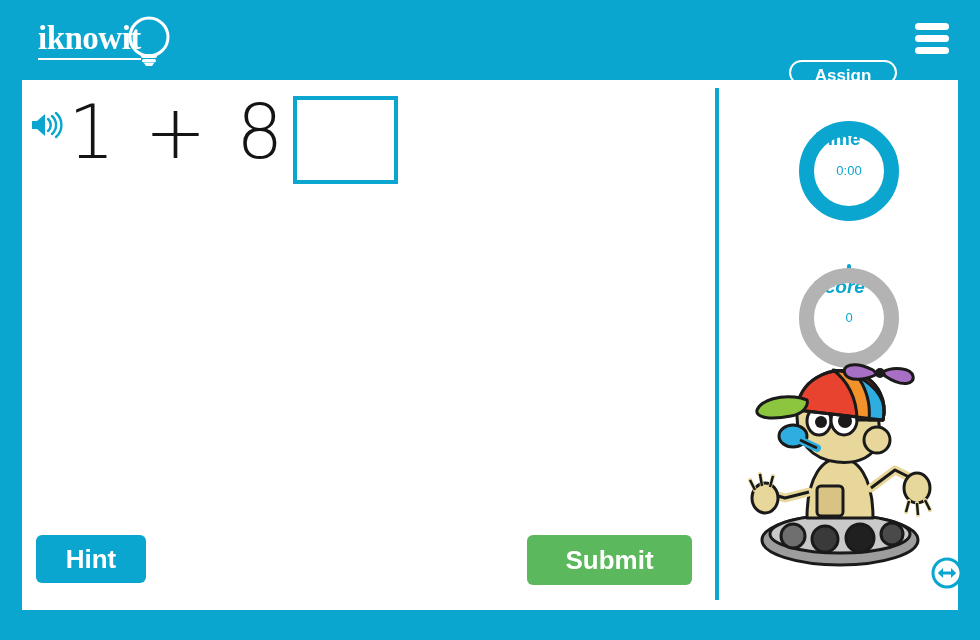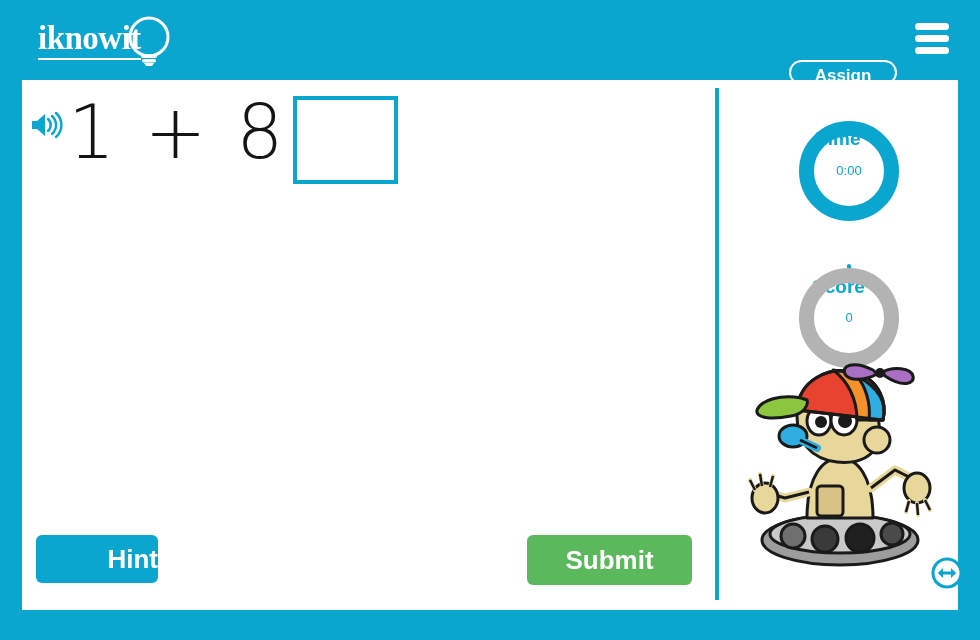--- a/index.html
+++ b/index.html
@@ -100,44 +100,43 @@
     box-sizing:border-box;cursor:text;
   }
 
   
   .hint-btn{
     position:absolute;left:14px;top:455px;
     width:110px;height:48px;
     background:#0aa6d0;color:#ffffff;
     border:none;border-radius:6px;
     font-size:26px;font-weight:bold;
-    line-height:48px;text-align:right;
+    line-height:48px;text-align:center;
     cursor:pointer;
-    padding-left:12px;
   }
   .submit-btn{
     position:absolute;left:505px;top:455px;
     width:165px;height:50px;
     background:#5cb85c;color:#ffffff;
     border:none;border-radius:6px;
     font-size:26px;font-weight:bold;
     line-height:50px;text-align:center;
     cursor:pointer;
   }
 
   
   .panel{
     position:absolute;left:697px;top:0;width:239px;height:530px;
   }
   .panel-label{
     position:absolute;width:239px;text-align:center;
     font-size:19px;font-weight:bold;color:#0aa6d0;margin-top:34px;
   }
   .lbl-time{top:14px;}
-  .lbl-score{top:162px;}
+  .lbl-score{top:162px;font-style:italic;}
 
   .ring{
     position:absolute;left:80px;width:100px;height:100px;
     border-radius:50%;box-sizing:border-box;
   }
   .ring-time{top:41px;border:15px solid #0aa6d0;}
   .ring-score{top:188px;border:15px solid #b3b3b3;}
   .ring-val{
     position:absolute;left:0;top:0;width:70px;height:70px;
     line-height:70px;text-align:center;

